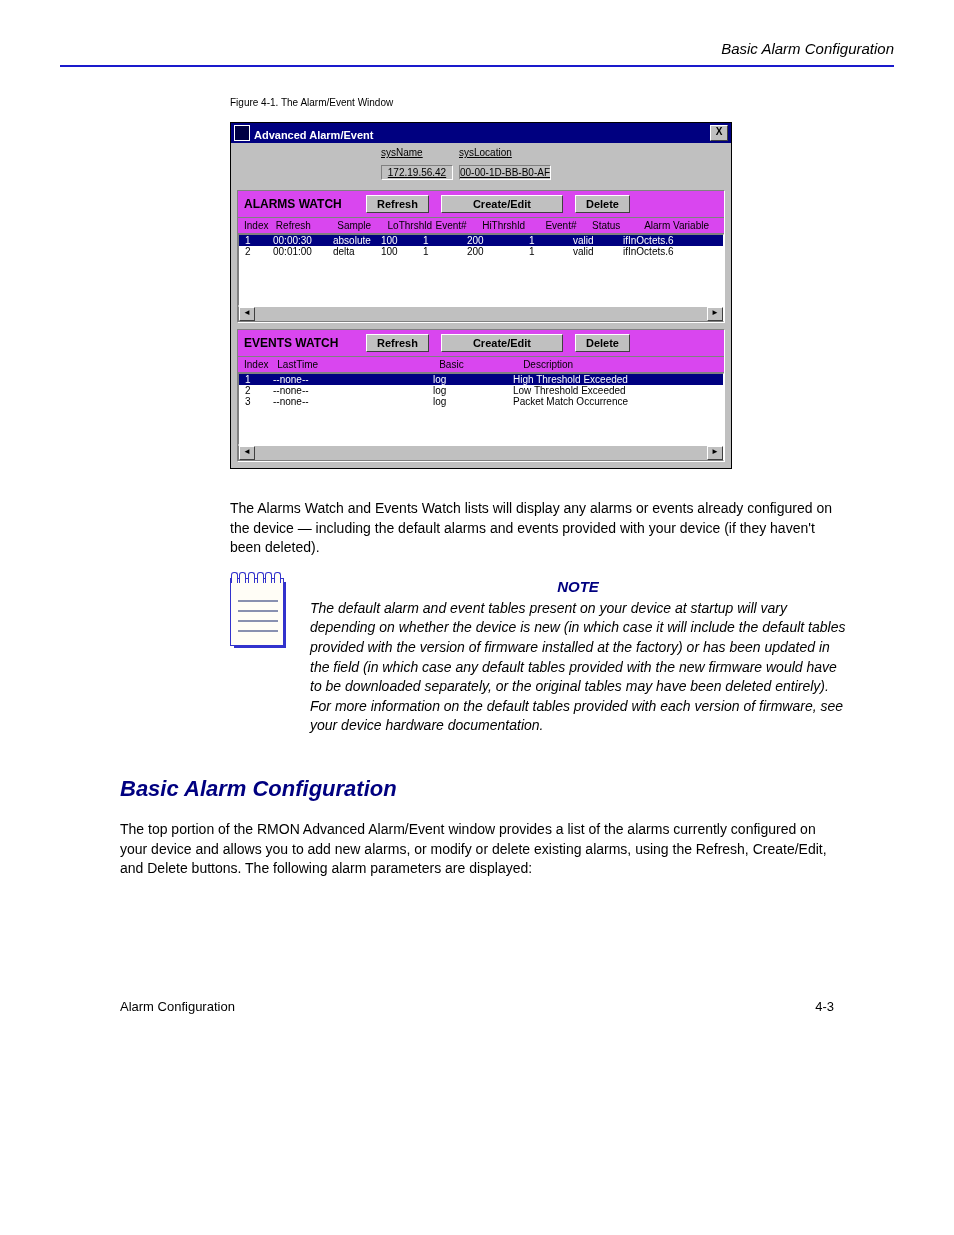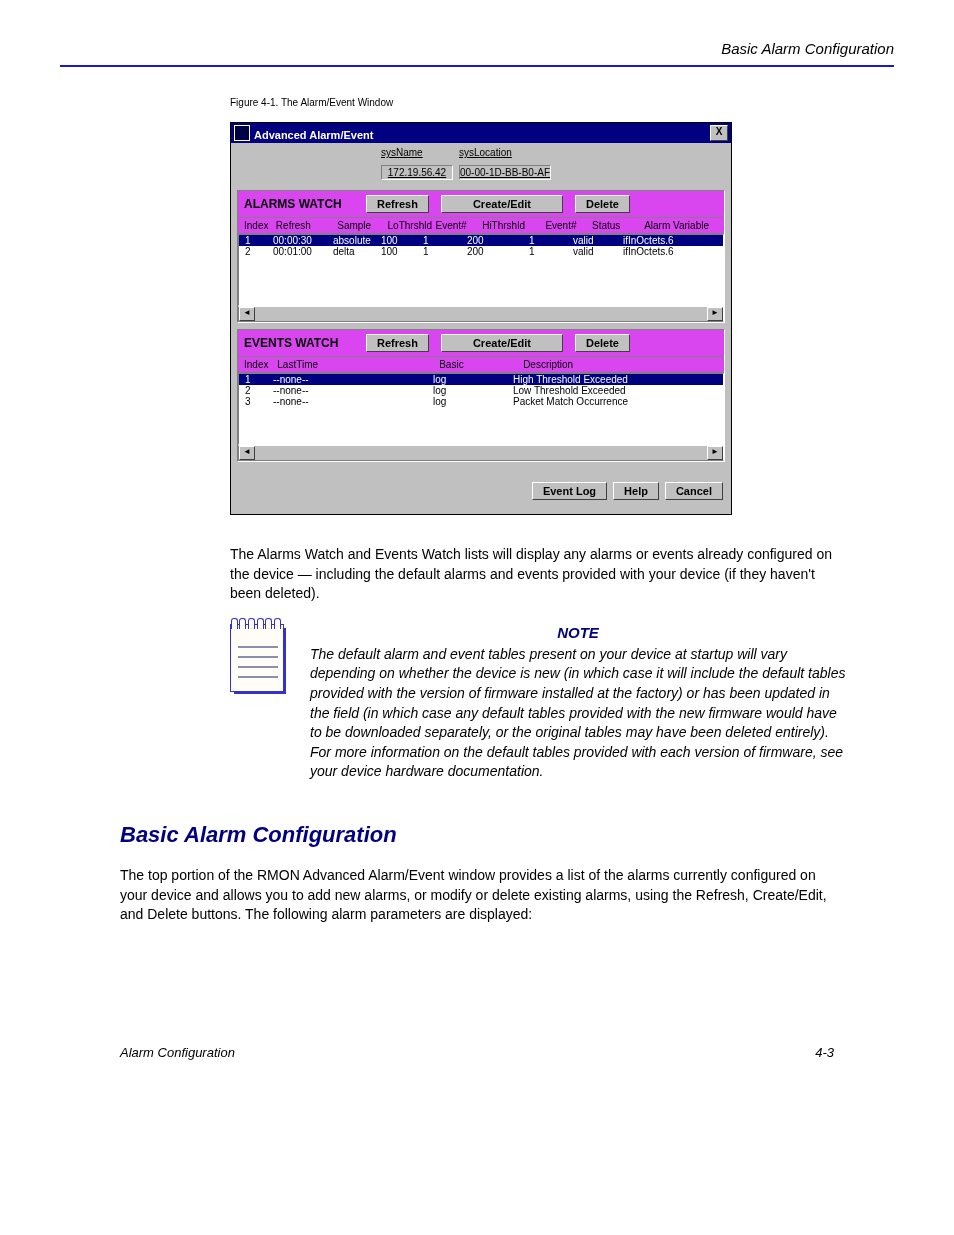--- a/index.html
+++ b/index.html
@@ -159,21 +159,21 @@
     font-family: "Arial", sans-serif;
     font-size: 22px;
     color:#000080;
     font-weight:bold;
     font-style:italic;
     margin: 30px 60px 18px 60px;
   }
   .footer {
     display:flex; justify-content:space-between;
     margin: 120px 60px 0 60px;
-    font-size:13px; font-style:italic;
+    font-size:13px; 
   }
 </style>
 </head>
 <body>
 
 <div class="header-right">Basic Alarm Configuration</div>
 <hr class="top-rule">
 
 <div class="figure-caption">Figure 4-1. The Alarm/Event Window</div>
 
@@ -277,25 +277,20 @@
             <span class="e-ty">log</span>
             <span class="e-de">Packet Match Occurrence</span>
           </div>
         </div>
       <div class="hscroll">
         <div class="arrow">◄</div>
         <div class="arrow">►</div>
       </div>
     </div>
 
-    <div class="bottom-bar">
-      <div class="btn">Event Log</div>
-      <div class="btn">Help</div>
-      <div class="btn">Cancel</div>
-    </div>
   </div>
 </div>
 
 <p class="body-para">The Alarms Watch and Events Watch lists will display any alarms or events already configured on the device — including the default alarms and events provided with your device (if they haven't been deleted).</p>
 
 <div class="note-row">
   <div class="notepad">
     <div class="note-icon">
       <div class="shadow"></div>
       <div class="page"></div>

